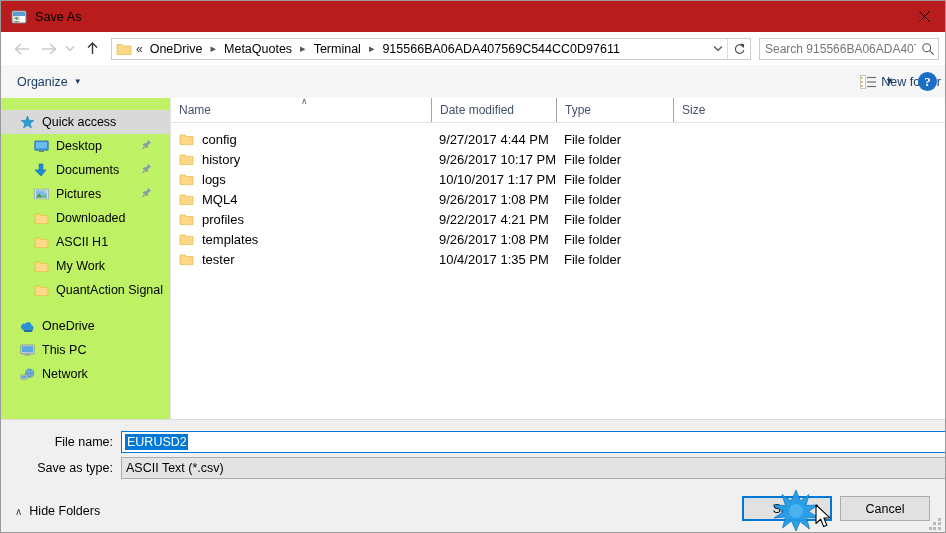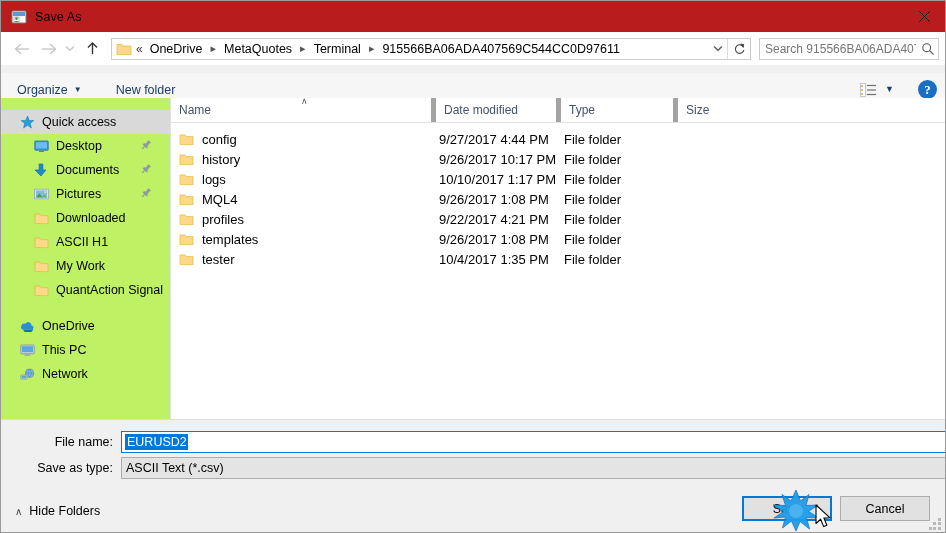--- a/index.html
+++ b/index.html
@@ -146,26 +146,27 @@
     padding-left: 5px;
     min-width: 0;
     background: transparent;
   }
   .searchbox input::placeholder { color: #767676; opacity: 1; }
   .search-icon { width: 20px; display: flex; align-items: center; justify-content: center; flex: 0 0 auto; }
 
   
   .cmdbar {
     position: absolute;
-    left: 0; top: 72px;
+    left: 0; top: 64px;
     width: 946px; height: 33px;
     background: #f6f6f6;
     border-bottom: 1px solid #dcdcdc;
     display: flex;
     align-items: center;
+    justify-content: space-between;
   }
   .cmd-item {
     font-size: 12.5px;
     color: #1c3e66;
     display: flex;
     align-items: center;
     padding: 4px 6px;
     margin-left: 10px;
   }
   .cmd-caret {
@@ -257,21 +258,21 @@
   }
   .col-head .ch {
     position: absolute;
     top: 0;
     height: 24px;
     line-height: 24px;
     font-size: 12px;
     color: #43536b;
     padding-left: 8px;
     box-sizing: border-box;
-    border-left: 5px solid #a3a3a3;
+    border-left: 1px solid #a3a3a3;
   }
   .col-head .ch.first { border-left: none; }
   .sort-arrow {
     position: absolute;
     top: -2px;
     left: 130px;
     color: #666;
     font-size: 9px;
   }
   .frow {

